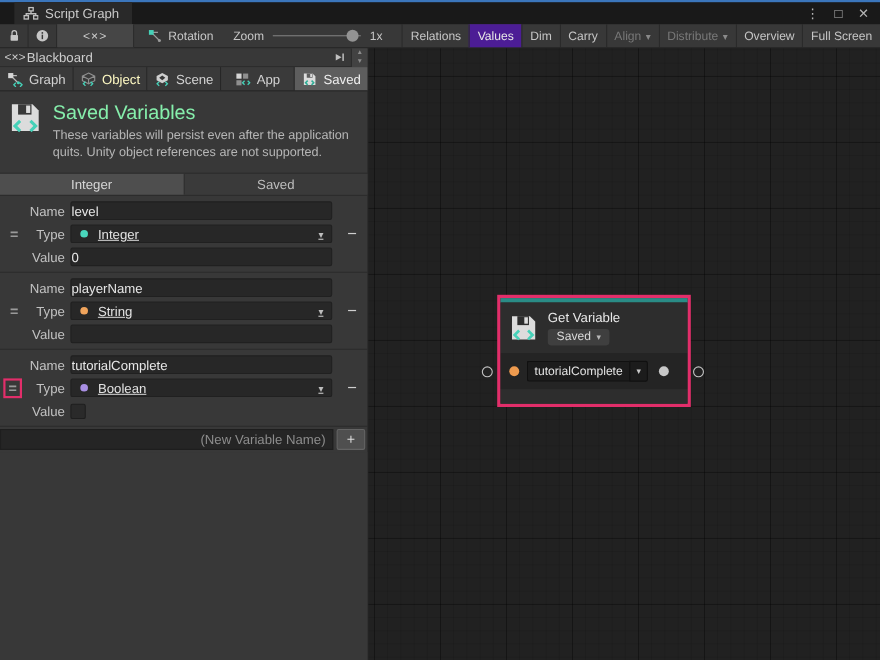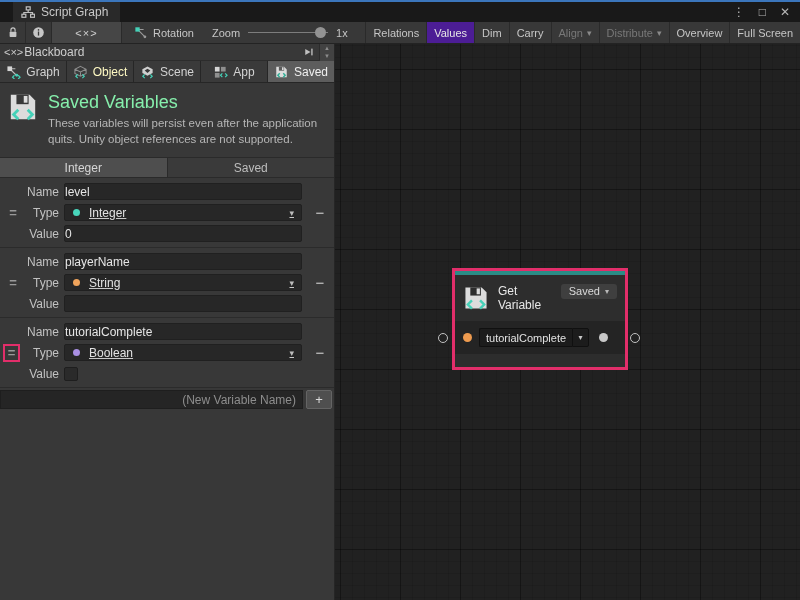--- a/index.html
+++ b/index.html
@@ -88,21 +88,21 @@
       linear-gradient(90deg, rgba(0,0,0,.30) 1px, transparent 1px),
       linear-gradient(rgba(0,0,0,.30) 1px, transparent 1px),
       linear-gradient(90deg, rgba(0,0,0,.10) 1px, transparent 1px),
       linear-gradient(rgba(0,0,0,.10) 1px, transparent 1px);
     background-size:60px 60px,60px 60px,12px 12px,12px 12px;
     background-position:5px 25px,5px 25px,5px 1px,5px 1px;}
 
   .node{position:absolute;left:120px;top:227px;width:170px;height:96px;background:#2d2d2d;box-shadow:0 0 0 3px #e22e6a;display:flex;flex-direction:column;}
   .node-accent{height:4px;flex:0 0 auto;}
   .node-header{height:46px;display:flex;align-items:center;padding:0 8px;gap:9px;background:#2d2d2d;flex:0 0 auto;}
-  .node-title-col{display:flex;flex-direction:row;gap:3px;}
+  .node-title-col{display:flex;flex-direction:column;gap:3px;}
   .node-title{color:#e8e8e8;font-size:12px;}
   .kind-btn{align-self:flex-start;background:#3f3f3f;border-radius:3px;padding:1px 8px 2px 8px;color:#dadada;font-size:11px;display:flex;align-items:center;gap:5px;}
   .kind-btn .dd{font-size:8px;color:#b9b9b9;}
   .node-body{height:33px;background:#242424;display:flex;align-items:center;padding:0 8px;flex:0 0 auto;}
   .port-dot{width:9px;height:9px;border-radius:50%;flex:0 0 auto;}
   .name-dd{display:flex;align-items:stretch;margin-left:7px;height:19px;}
   .name-box{background:#1c1c1c;border:1px solid #101010;border-right:none;border-radius:2px 0 0 2px;display:flex;align-items:center;padding:0 6px;color:#e2e2e2;font-size:11px;}
   .arrow-box{background:#1c1c1c;border:1px solid #101010;border-radius:0 2px 2px 0;width:17px;display:flex;align-items:center;justify-content:center;color:#c9c9c9;font-size:8px;}
   .node-footer{flex:1;background:#2d2d2d;}
   .ext-port{position:absolute;width:10px;height:10px;border-radius:50%;border:1.5px solid #c2c2c2;background:transparent;}

